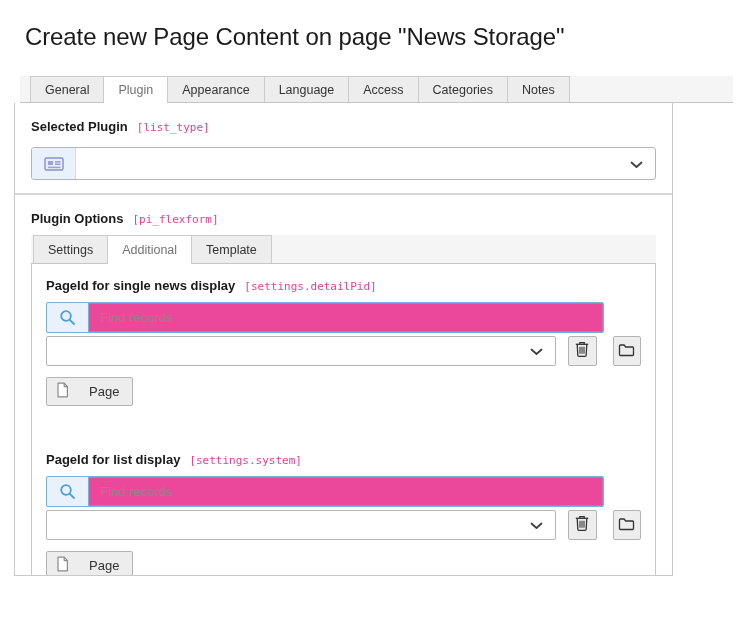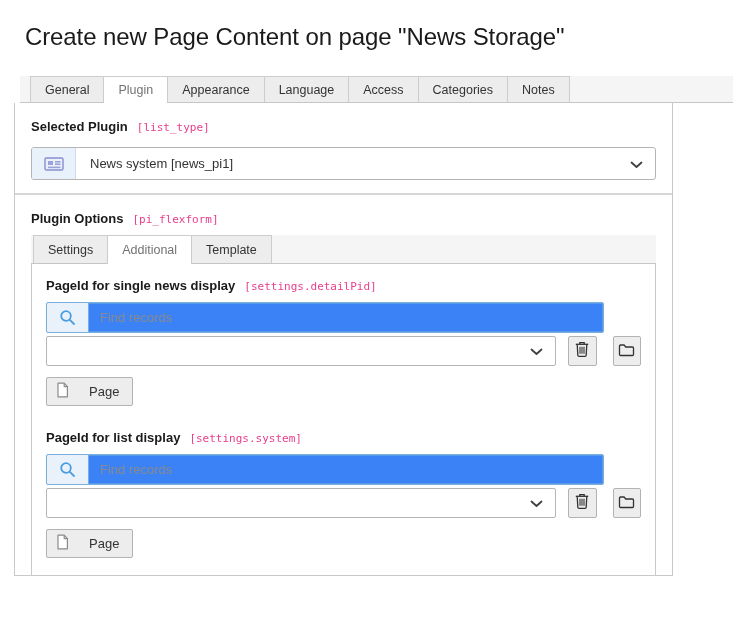--- a/index.html
+++ b/index.html
@@ -30,24 +30,24 @@
   .section-divider { height:2px; background:#d6d6d6; margin:13px -16px 0 -16px; }
   .section2 { margin-top:16px; }
   .section2 .label-row { margin-bottom:0; }
 
   
   .subtabbar { display:flex; align-items:stretch; height:29px; background:#f5f5f5; border-bottom:1px solid #c5c5c5; padding-left:2px; margin-top:9px; }
   .subpanel { border:1px solid #c9c9c9; border-top:none; background:#fff; height:314px; padding:14px; overflow:hidden; }
 
   
   .field-group .label-row { margin-bottom:9px; }
-  .field-group { margin-bottom:24px; }
+  .field-group { margin-bottom:46px; }
   .field-group:last-child { margin-bottom:0; }
 
-  .search-group { width:558px; height:31px; border:1px solid #79afdd; border-radius:2px; background:#3b82f6; display:flex; align-items:stretch; margin-bottom:3px; box-shadow:0 0 0 0.5px #79afdd inset; }
+  .search-group { width:558px; height:31px; border:1px solid #79afdd; border-radius:2px; background:#ec4899; display:flex; align-items:stretch; margin-bottom:3px; box-shadow:0 0 0 0.5px #79afdd inset; }
   .search-iconcell { width:42px; background:#e9f2fb; border-right:1px solid #79afdd; display:flex; align-items:center; justify-content:center; border-radius:1px 0 0 1px; }
   .search-input { flex:1; border:none; outline:none; font-size:13px; color:#333; padding:0 11px; font-family:"Liberation Sans",sans-serif; background:transparent; }
   .search-input::placeholder { color:#8a8a8a; opacity:1; }
 
   .select-row { display:flex; align-items:center; margin-bottom:11px; }
   .record-select { width:558px; height:30px; border:1px solid #b5b5b5; border-radius:2px; background:#fff; position:relative; cursor:default; }
   .icon-btn { width:31px; height:30px; background:#ededed; border:1px solid #b3b3b3; border-radius:2px; display:flex; align-items:center; justify-content:center; margin-left:12px; cursor:pointer; }
   .icon-btn + .icon-btn { margin-left:16px; }
 
   .page-btn { height:29px; padding:0 13px 0 9px; background:#ededed; border:1px solid #b3b3b3; border-radius:2px; display:inline-flex; align-items:center; gap:20px; font-size:13px; color:#333; cursor:pointer; font-family:"Liberation Sans",sans-serif; }
@@ -94,21 +94,20 @@
       <div class="plugin-select">
         <span class="iconcell">
           <svg width="20" height="16" viewBox="0 0 20 16">
             <rect x="1" y="2" width="18" height="12" rx="1.5" fill="#eceffa" stroke="#8590cf" stroke-width="1.4"></rect>
             <rect x="4" y="5" width="5" height="4" fill="#9aa3d8"></rect>
             <rect x="11" y="5" width="5.5" height="1.6" fill="#9aa3d8"></rect>
             <rect x="11" y="7.4" width="5.5" height="1.6" fill="#9aa3d8"></rect>
             <rect x="4" y="10.6" width="12.5" height="1.6" fill="#9aa3d8"></rect>
           </svg>
         </span>
-        <span class="value">News system [news_pi1]</span>
         <span class="chevron">
           <svg width="13" height="8" viewBox="0 0 13 8">
               <path d="M1.5 1.5 L6.5 6 L11.5 1.5" fill="none" stroke="#404040" stroke-width="1.8" stroke-linecap="round" stroke-linejoin="round"></path>
             </svg>
         </span>
       </div>
 
       <div class="section-divider"></div>
 
       <div class="section2">

